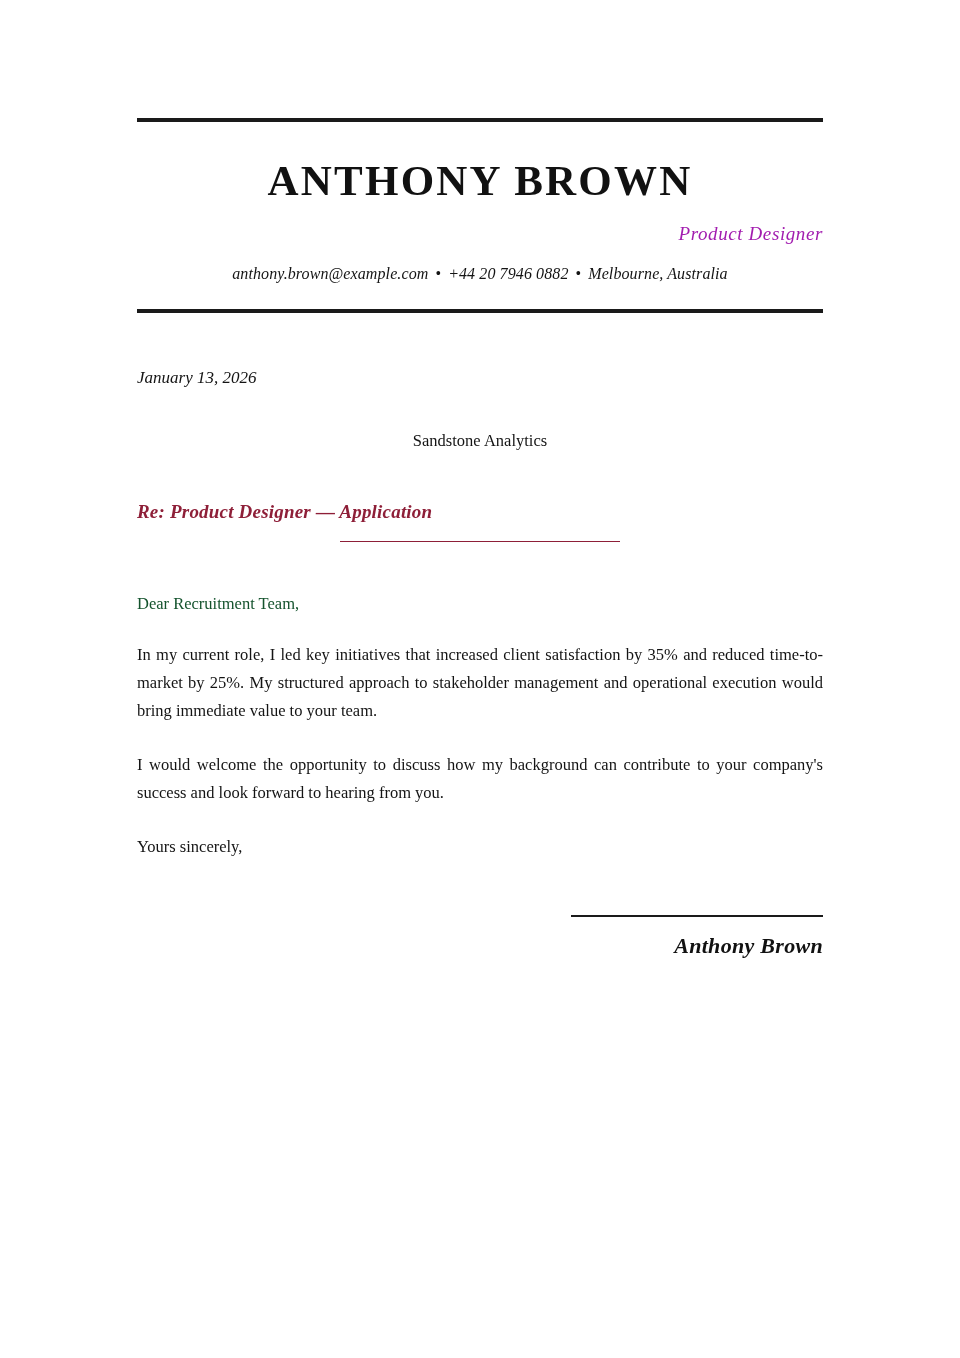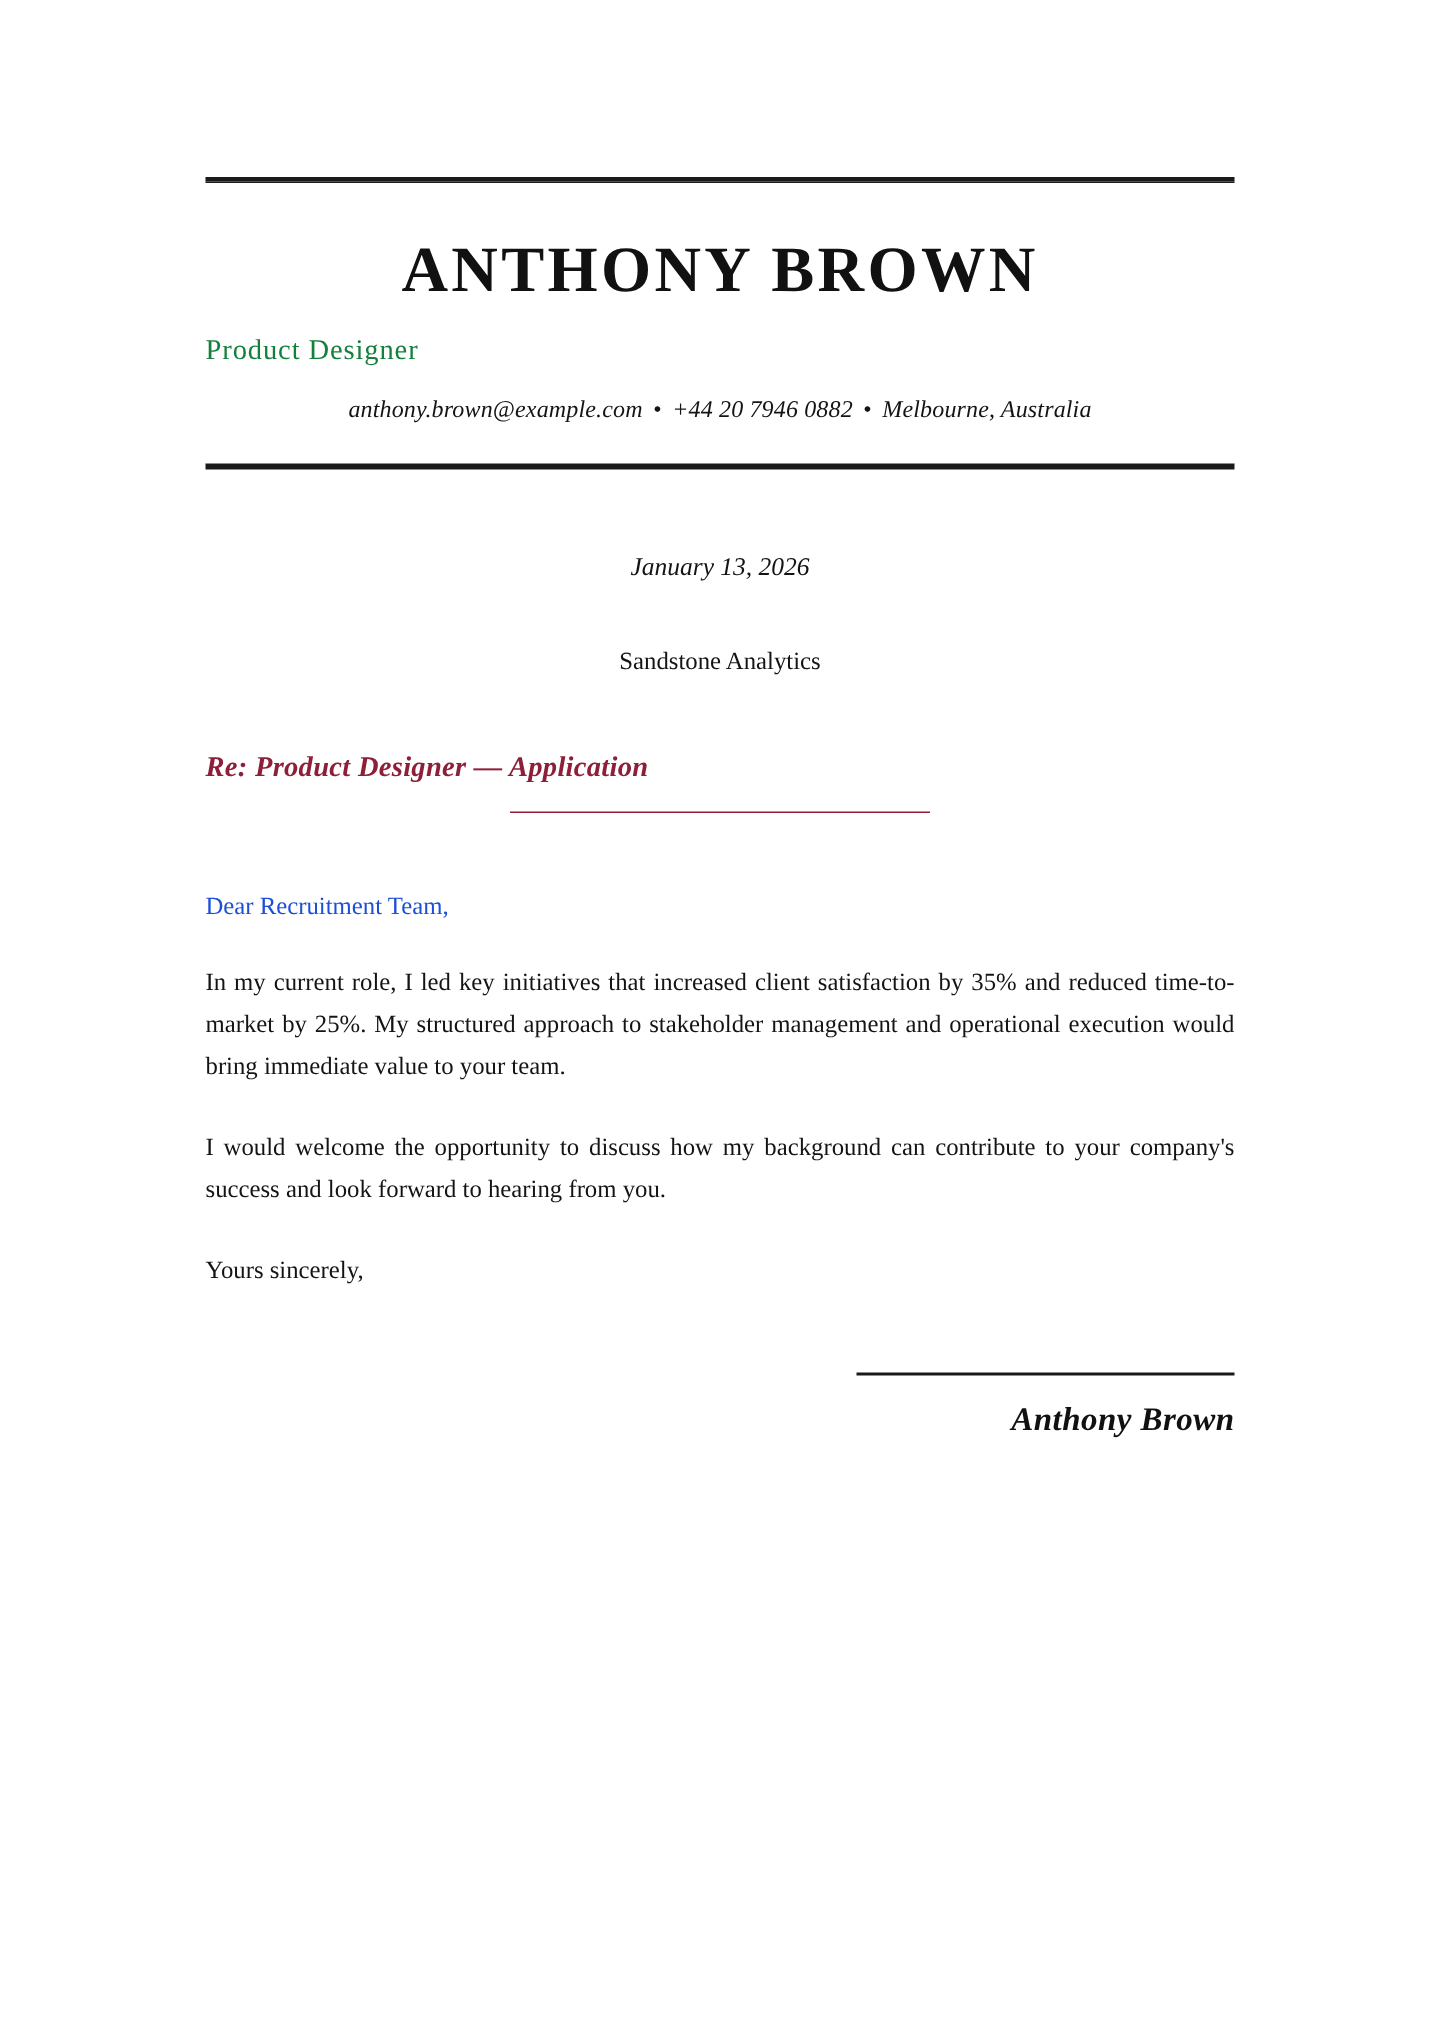--- a/index.html
+++ b/index.html
@@ -57,23 +57,24 @@
     font-size: 43px;
     font-weight: bold;
     letter-spacing: 2.2px;
     color: #111111;
     margin: 36px 0 0 0;
     line-height: 1.05;
     white-space: nowrap;
   }
 
   .job-title {
-    text-align: left;
+    text-align: right;
     font-size: 19px;
-    color: #15803d;
+    font-style: italic;
+    color: #a21caf;
     margin: 20px 0 0 0;
     letter-spacing: 0.6px;
   }
 
   .contact-line {
     text-align: center;
     font-size: 16px;
     font-style: italic;
     color: #141414;
     margin: 20px 0 0 0;
@@ -85,21 +86,21 @@
     padding: 0 7px;
     font-style: normal;
   }
 
   .header-rule-spacer {
     height: 26px;
   }
 
   
   .date {
-    text-align: center;
+    text-align: left;
     font-size: 17px;
     font-style: italic;
     color: #141414;
     margin-top: 55px;
   }
 
   .recipient {
     text-align: center;
     font-size: 16.5px;
     color: #141414;
@@ -124,21 +125,21 @@
     width: 280px;
     height: 1px;
     background: #8E1F38;
     margin: 18px auto 0 auto;
   }
 
   
   .salutation {
     margin-top: 52px;
     font-size: 16.5px;
-    color: #1d4ed8;
+    color: #14532d;
   }
 
   .body-para {
     margin-top: 27px;
     font-size: 16.5px;
     line-height: 1.68;
     color: #141414;
     text-align: justify;
     text-justify: inter-word;
   }

